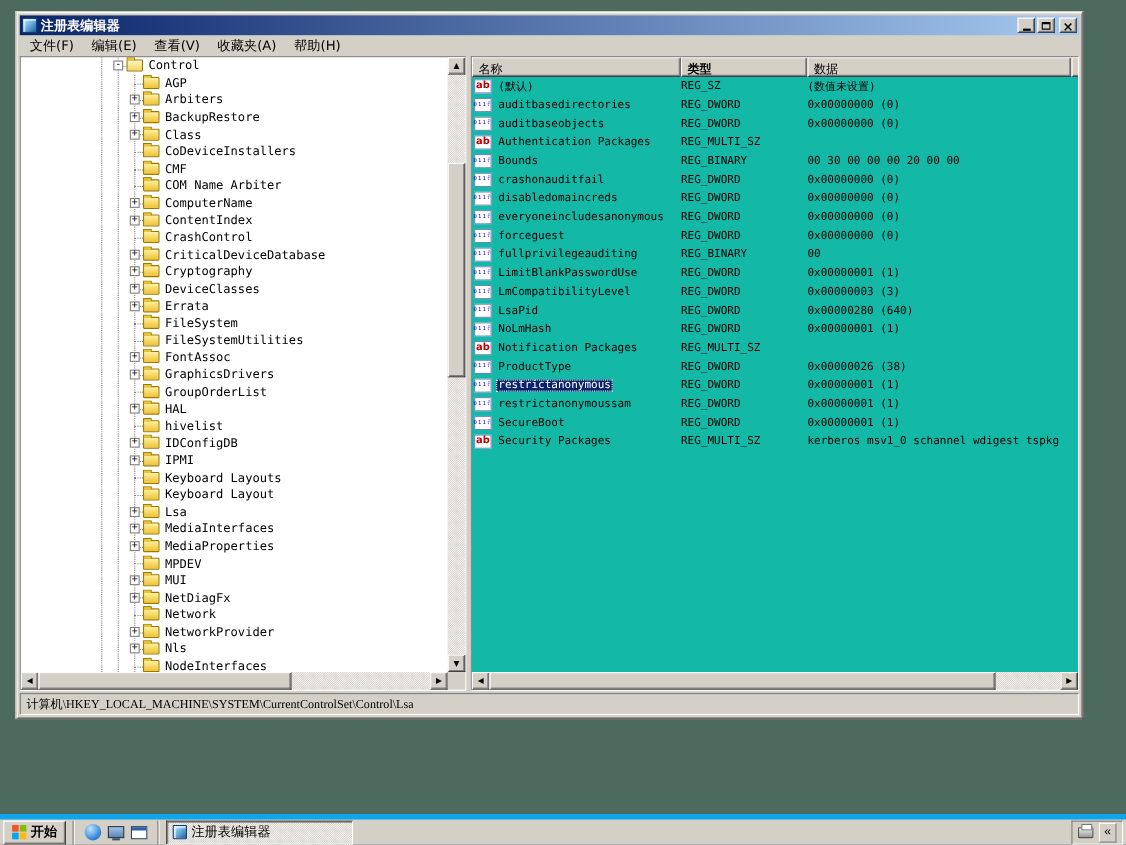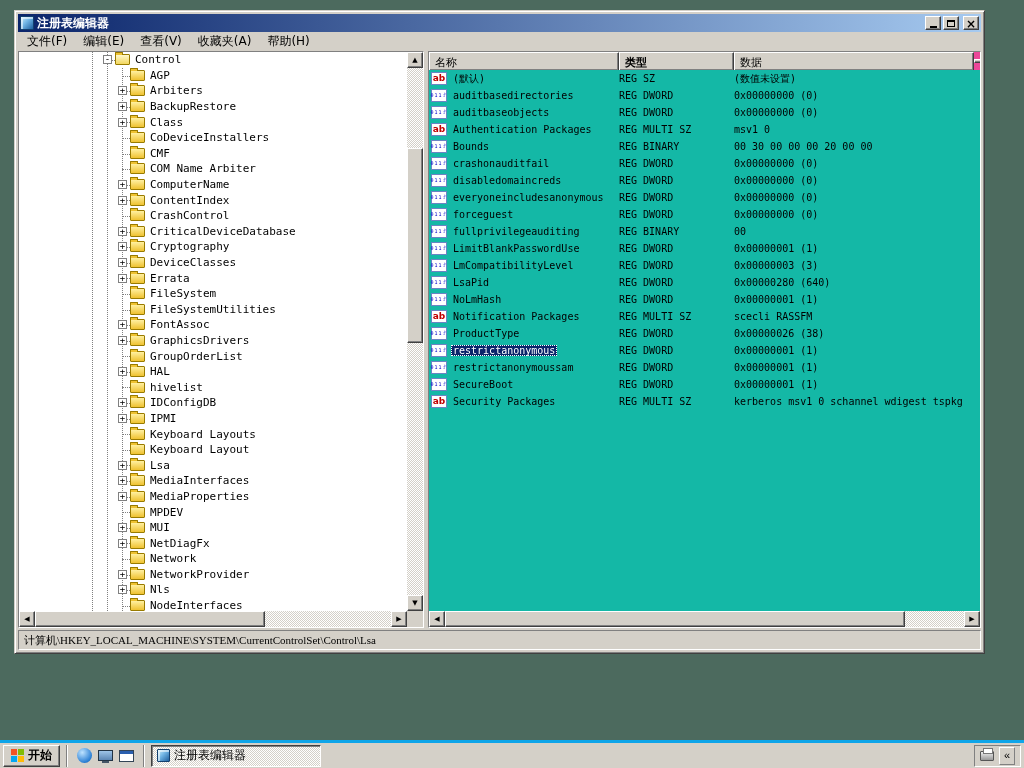--- a/index.html
+++ b/index.html
@@ -109,21 +109,21 @@
   .sb-thumb {
     position:absolute; background:#D4D0C8;
     border:1px solid; border-color:#FFFFFF #404040 #404040 #FFFFFF;
     box-shadow: inset -1px -1px 0 #808080;
   }
   .thumb-v { left:0; right:0; top:80px; height:195px; }
   .thumb-h-tree { top:0; bottom:0; left:0; width:230px; }
   .thumb-h-list { top:0; bottom:0; left:0; width:460px; }
 
   
-  .list-header { display:flex; background:#ec4899; overflow:hidden;align-items:center; }
+  .list-header { display:flex; background:#ec4899; overflow:hidden; }
   .hdr-btn {
     flex:none; background:#D4D0C8; font-size:11px; padding:2px 5px 0 5px; white-space:nowrap;
     border:1px solid; border-color:#FFFFFF #404040 #404040 #FFFFFF;
     box-shadow: inset -1px -1px 0 #808080; color:#000;
   }
   .hdr-fill { flex:1; }
   .list-body { overflow:hidden; background:#14b8a6; font-family:"DejaVu Sans Mono", monospace; font-size:10px; color:#000; }
   .list-row { height:17px; display:flex; align-items:center; white-space:nowrap; }
   .cell-name { width:190px; flex:none; display:flex; align-items:center; overflow:hidden; }
   .cell-type { width:115px; flex:none; overflow:hidden; }
@@ -140,21 +140,21 @@
   
   .statusbar {
     height:20px; flex:none; margin-top:2px; padding:2px 5px;
     border:1px solid; border-color:#808080 #FFFFFF #FFFFFF #808080;
     font-family:Liberation Serif, serif; font-size:11px; white-space:nowrap; overflow:hidden;
   }
 
   
   .taskbar {
     position:absolute; left:0; bottom:0; width:1024px; height:28px;
-    background:#D4D0C8; border-top:3px solid #0ea5e9;
+    background:#D4D0C8; border-top:5px solid #0ea5e9;
     display:flex; align-items:center; padding:0 3px; gap:3px;
   }
   .start-btn {
     height:22px; flex:none; display:flex; align-items:center; gap:4px; padding:0 7px;
     background:#D4D0C8; font-weight:bold; font-size:12px; font-family:"DejaVu Sans",sans-serif;
     border:1px solid; border-color:#FFFFFF #404040 #404040 #FFFFFF;
     box-shadow: inset -1px -1px 0 #808080;
   }
   .winflag {
     width:13px; height:13px; flex:none; background-repeat:no-repeat;
@@ -459,21 +459,20 @@
               </span>
               <span class="cell-type">REG_DWORD</span>
               <span class="cell-data">0x00000000 (0)</span>
             </div>
             <div class="list-row">
               <span class="cell-name">
                 <span class="v-icon str"></span>
                 <span class="v-name">Authentication Packages</span>
               </span>
               <span class="cell-type">REG_MULTI_SZ</span>
-              <span class="cell-data">msv1_0</span>
             </div>
             <div class="list-row">
               <span class="cell-name">
                 <span class="v-icon bin"></span>
                 <span class="v-name">Bounds</span>
               </span>
               <span class="cell-type">REG_BINARY</span>
               <span class="cell-data">00 30 00 00 00 20 00 00</span>
             </div>
             <div class="list-row">
@@ -547,21 +546,20 @@
               </span>
               <span class="cell-type">REG_DWORD</span>
               <span class="cell-data">0x00000001 (1)</span>
             </div>
             <div class="list-row">
               <span class="cell-name">
                 <span class="v-icon str"></span>
                 <span class="v-name">Notification Packages</span>
               </span>
               <span class="cell-type">REG_MULTI_SZ</span>
-              <span class="cell-data">scecli RASSFM</span>
             </div>
             <div class="list-row">
               <span class="cell-name">
                 <span class="v-icon bin"></span>
                 <span class="v-name">ProductType</span>
               </span>
               <span class="cell-type">REG_DWORD</span>
               <span class="cell-data">0x00000026 (38)</span>
             </div>
             <div class="list-row">

